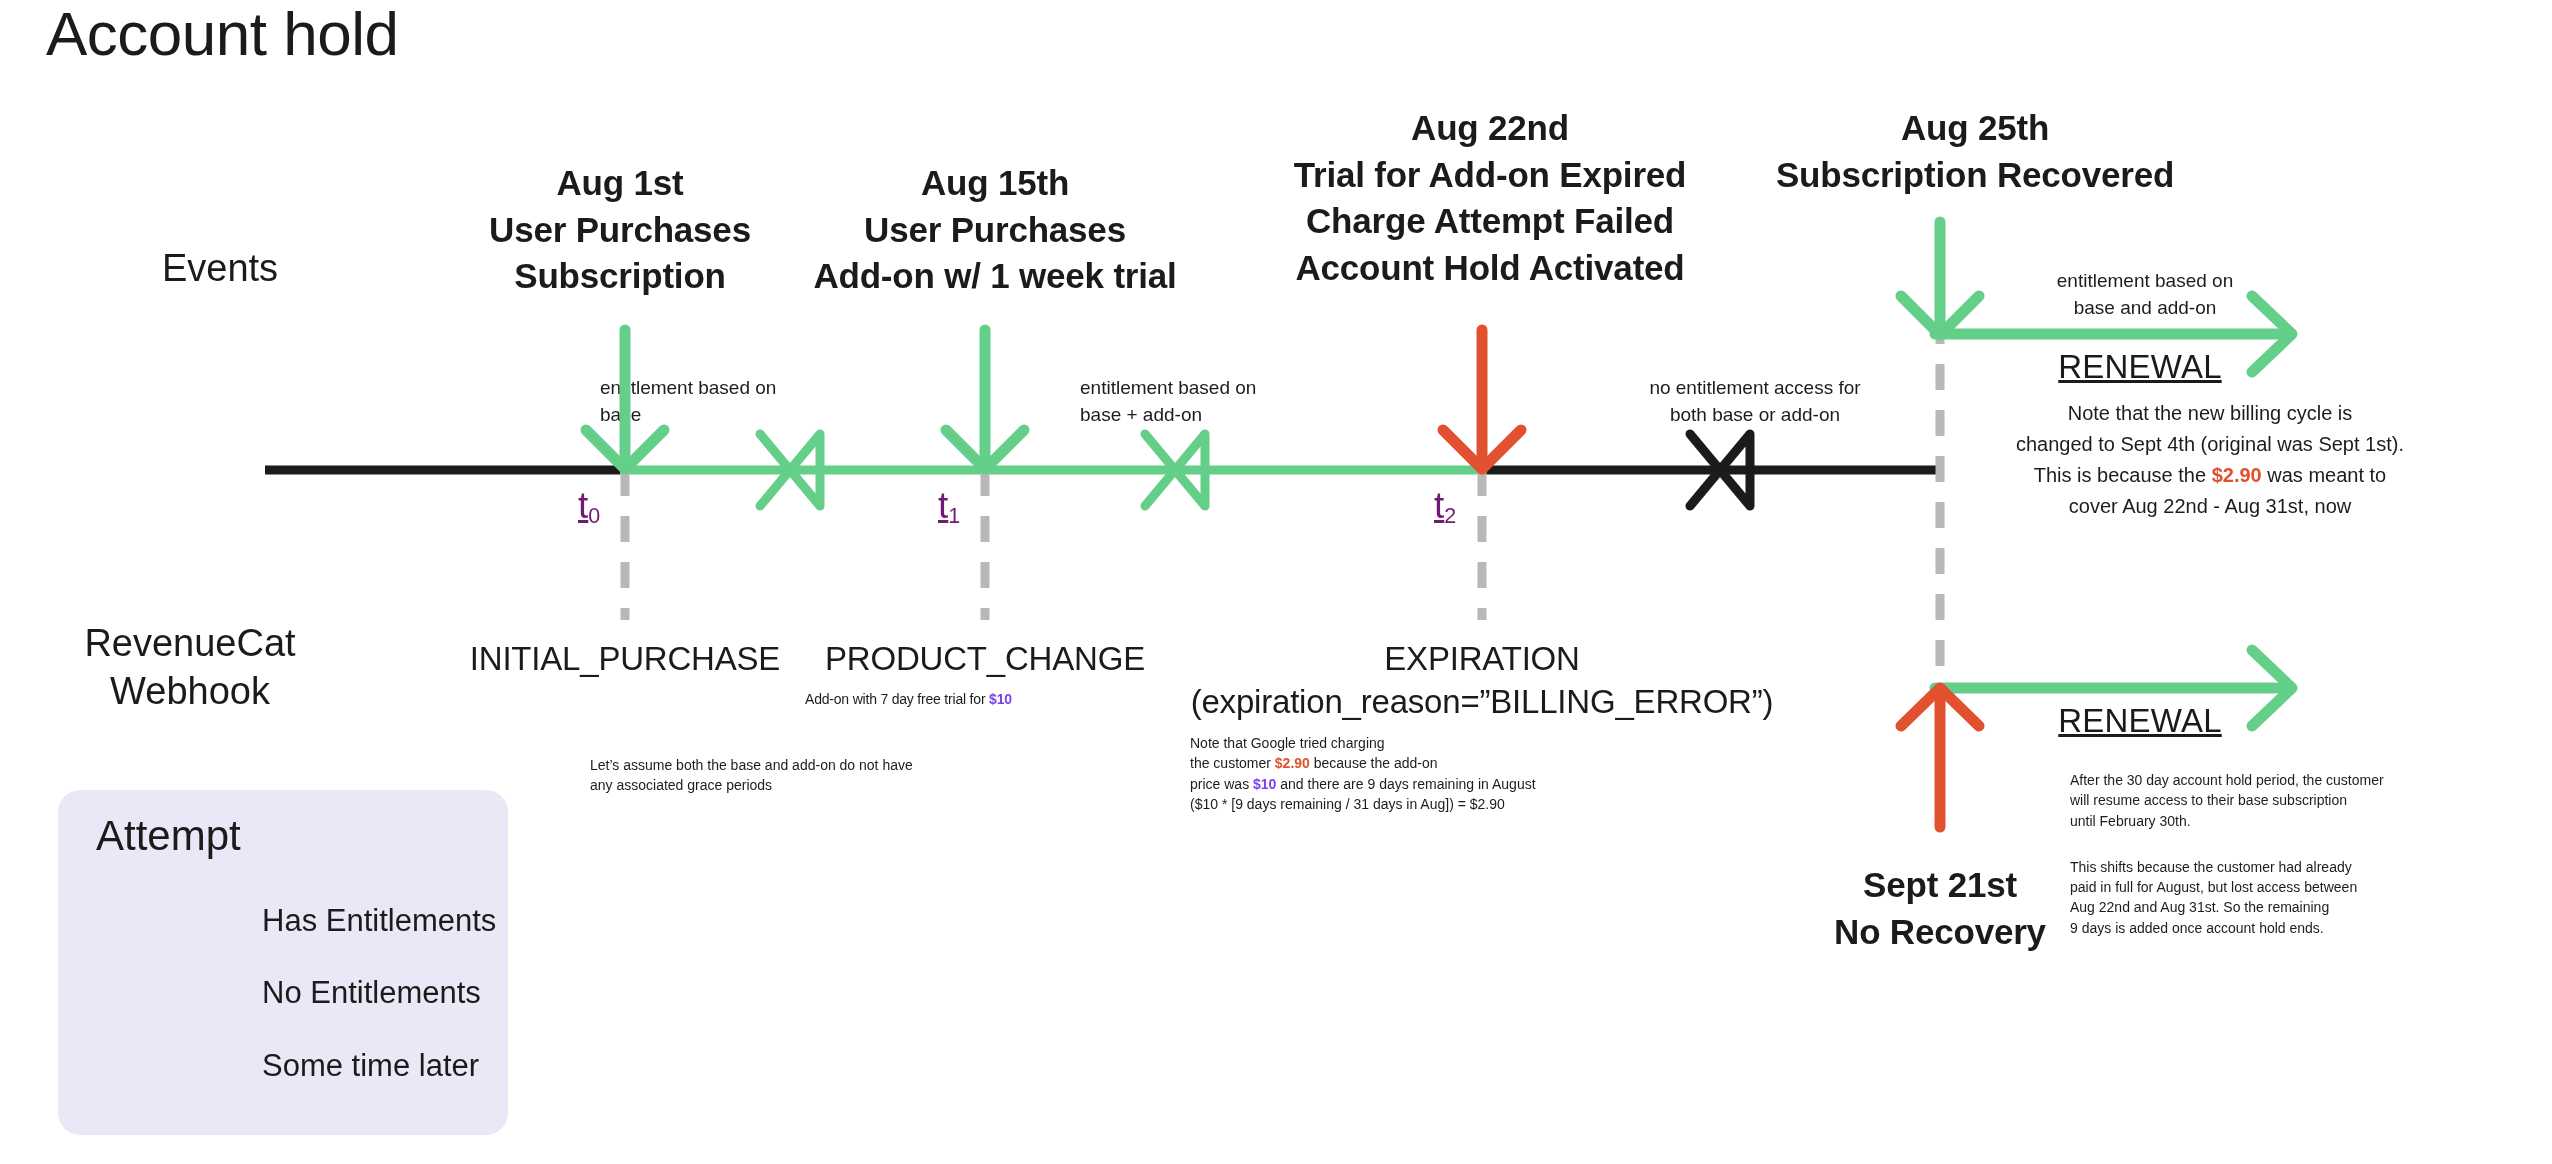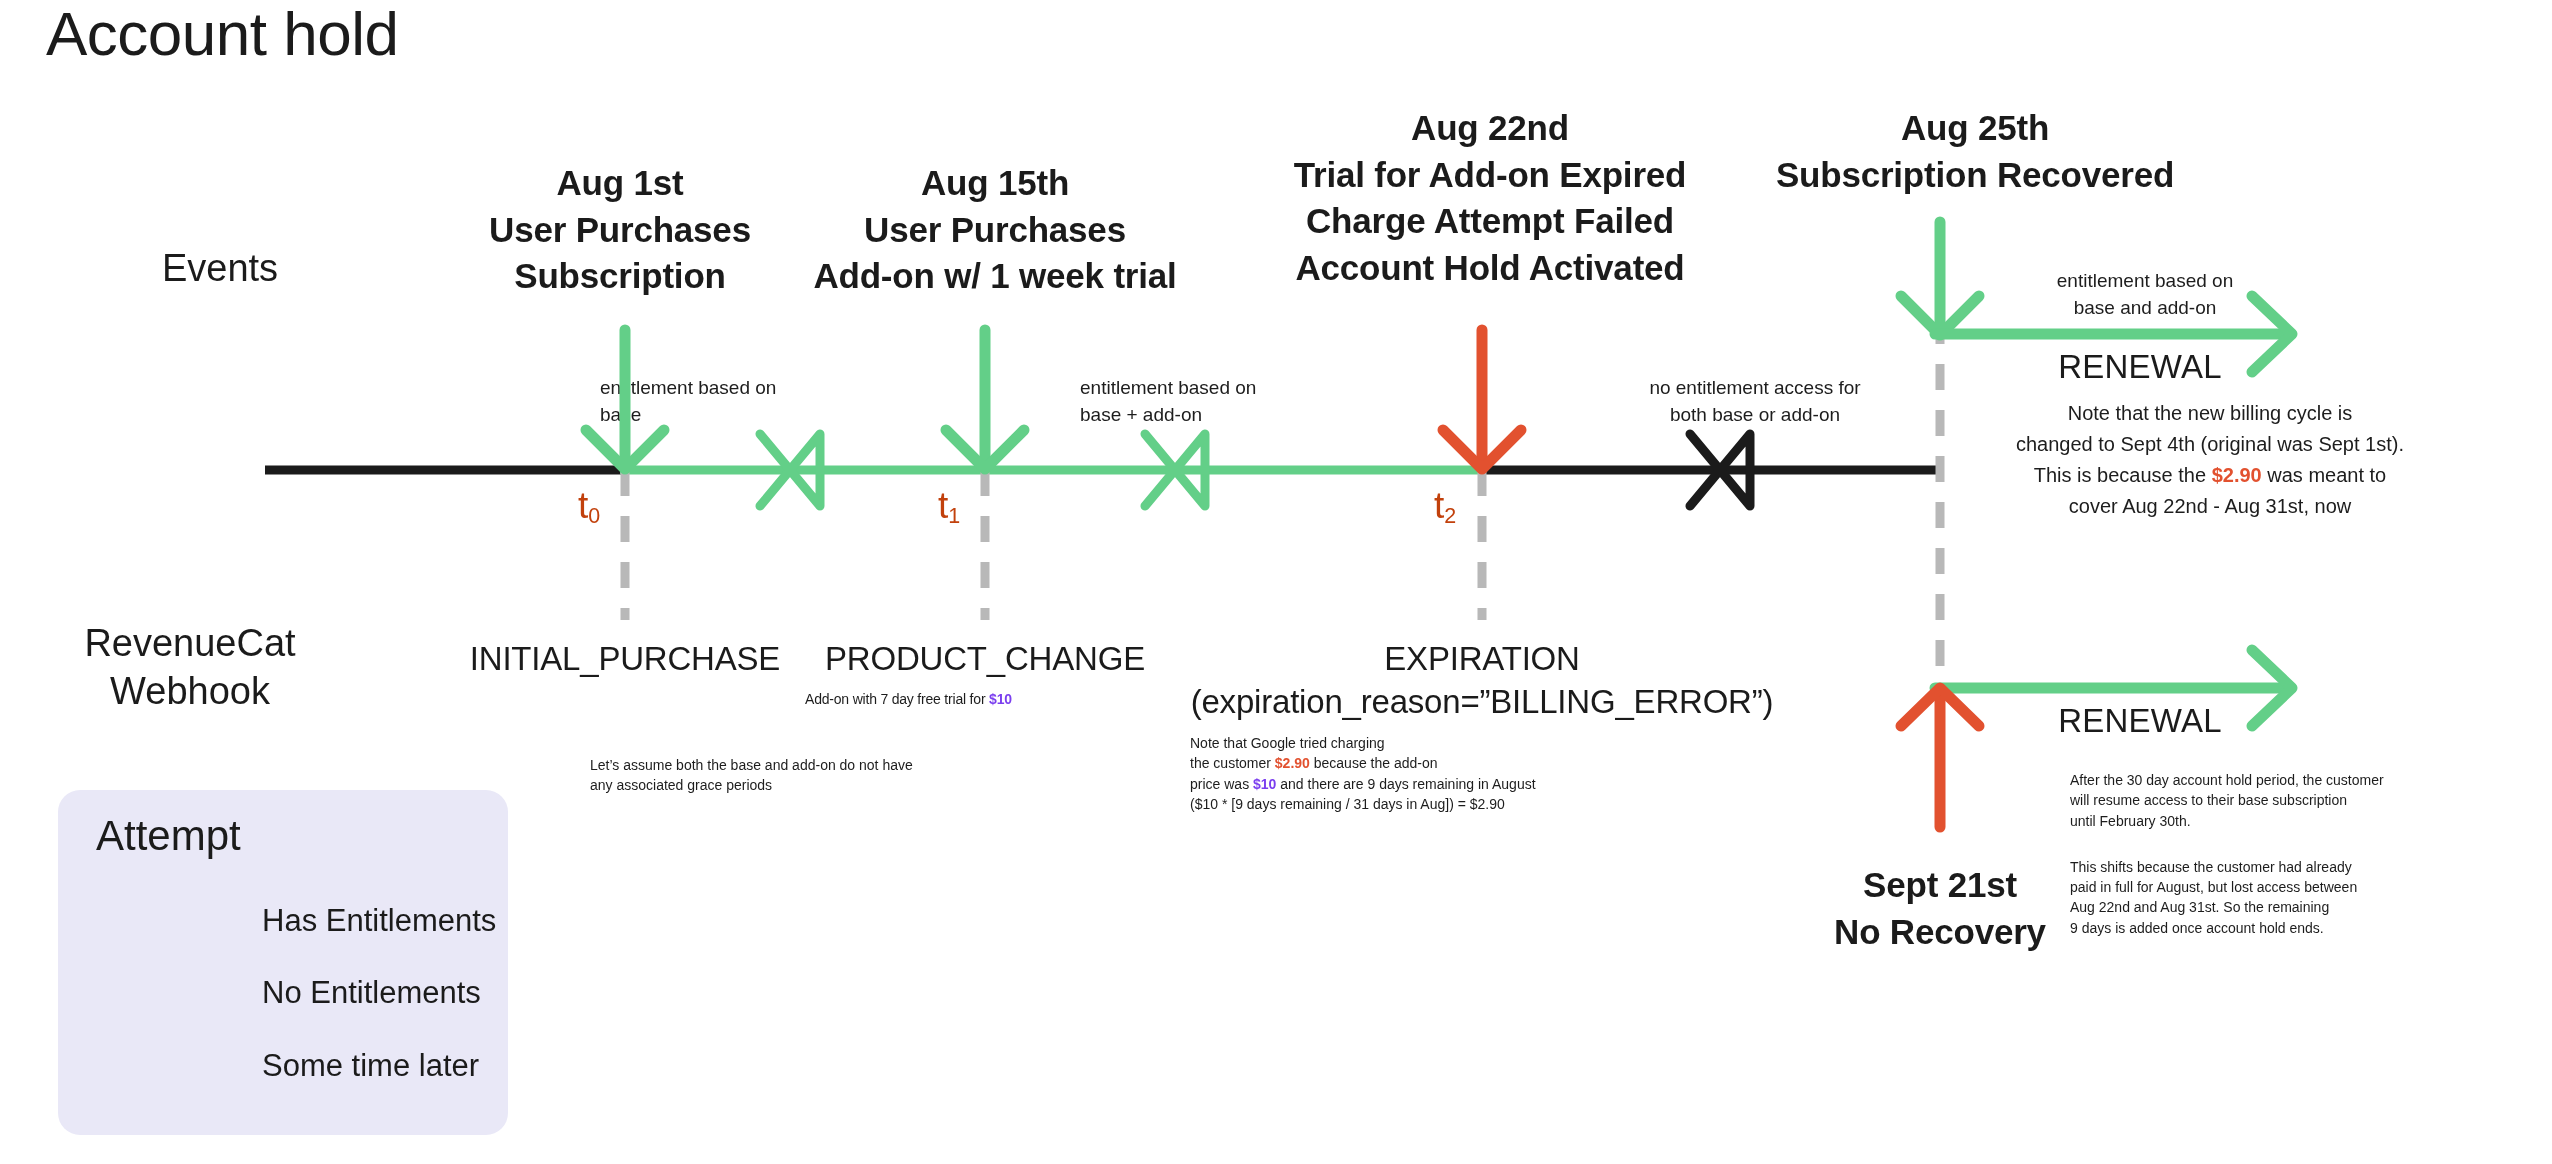--- a/index.html
+++ b/index.html
@@ -83,25 +83,27 @@
   .inline-note div { white-space: nowrap; }
 
   .amt-red { color: #e2512f; font-weight: 700; }
   .amt-purple { color: #7b3fef; font-weight: 700; }
 
   .renewal-label {
     font-size: 33px;
     color: #1b1b1b;
     letter-spacing: 0.2px;
     text-align: center;
+    text-decoration: underline;
   }
 
   .t-label {
     font-size: 37px;
-    color: #c2410c;
+    color: #701a75;
+    text-decoration: underline;
   }
   .t-label sub {
     font-size: 0.58em;
     vertical-align: baseline;
     position: relative;
     top: 0.25em;
   }
 
   
   #legend-box {

